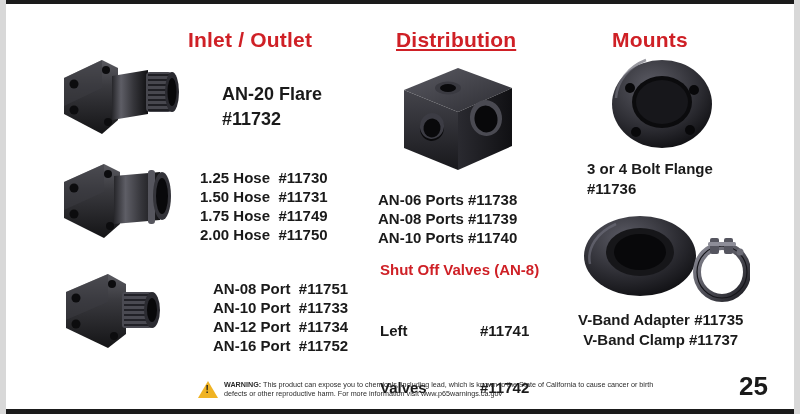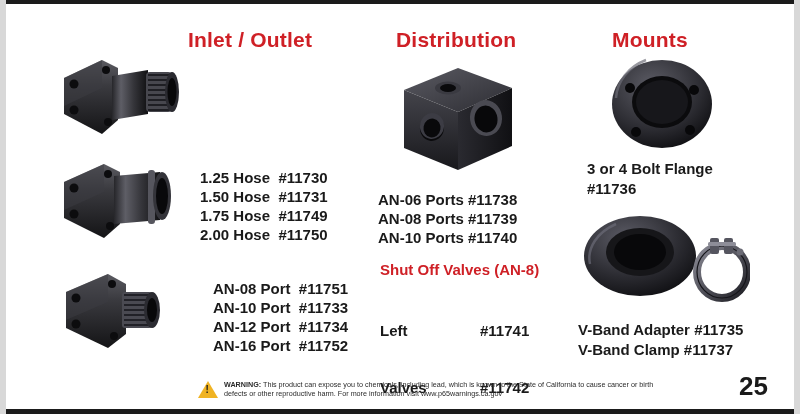--- a/index.html
+++ b/index.html
@@ -36,21 +36,21 @@
   h2.col-title {
     position: absolute;
     margin: 0;
     font-size: 21px;
     font-weight: bold;
     color: #cf2026;
     letter-spacing: 0.2px;
     white-space: nowrap;
   }
   .title-inlet   { left: 188px; top: 28px; }
-  .title-dist    { left: 396px; top: 28px; }
+  .title-dist    { left: 396px; top: 28px; text-decoration: underline; }
   .title-mounts  { left: 612px; top: 28px; }
 
   .spec {
     position: absolute;
     font-size: 15px;
     font-weight: bold;
     color: #1a1a1a;
     line-height: 19px;
     white-space: pre;
   }
@@ -63,21 +63,21 @@
   .shutoff-title {
     position: absolute; left: 380px; top: 261px;
     font-size: 15px; font-weight: bold; color: #cf2026;
     white-space: nowrap;
   }
   .shutoff-list { left: 380px; top: 283px; }
   .shutoff-list .row { display: block; }
   .shutoff-list .label { display: inline-block; width: 100px; }
 
   .flange-caption { left: 587px; top: 159px; line-height: 20px; }
-  .vband-caption { left: 578px; top: 320px; text-align: left; line-height: 20px; }
+  .vband-caption { left: 578px; top: 310px; text-align: center; line-height: 20px; }
 
   .page-num {
     position: absolute; right: 32px; bottom: 12px;
     font-size: 26px; font-weight: bold; color: #1a1a1a;
   }
 
   
   .warning {
     position: absolute; left: 198px; bottom: 16px;
     display: flex; align-items: center; gap: 6px;
@@ -294,20 +294,22 @@
         <ellipse cx="26" cy="30" rx="25" ry="26" fill="none" stroke="url(#gClamp)" stroke-width="8"></ellipse>
         <ellipse cx="26" cy="30" rx="25" ry="26" fill="none" stroke="#15151a" stroke-width="1.2"></ellipse>
         <rect x="14" y="-4" width="9" height="16" rx="2" fill="#55555f"></rect>
         <rect x="28" y="-4" width="9" height="16" rx="2" fill="#55555f"></rect>
         <rect x="12" y="0" width="28" height="4" rx="1.5" fill="#8d8d98"></rect>
         <circle cx="44" cy="10" r="3.5" fill="#6a6a74"></circle>
       </g>
     </svg>
   </div>
 
+  <div class="spec an20">AN-20 Flare
+#11732</div>
   <div class="spec hoses">1.25 Hose  #11730
 1.50 Hose  #11731
 1.75 Hose  #11749
 2.00 Hose  #11750</div>
   <div class="spec ports">AN-08 Port  #11751
 AN-10 Port  #11733
 AN-12 Port  #11734
 AN-16 Port  #11752</div>
 
   <div class="spec dist-ports">AN-06 Ports #11738

